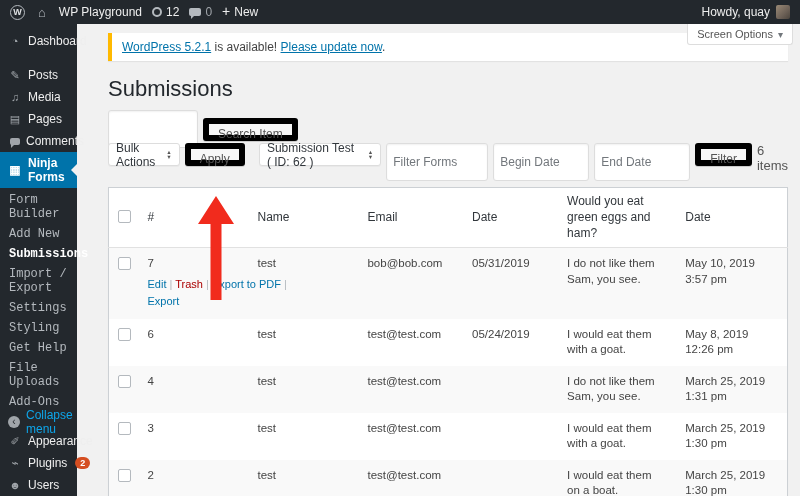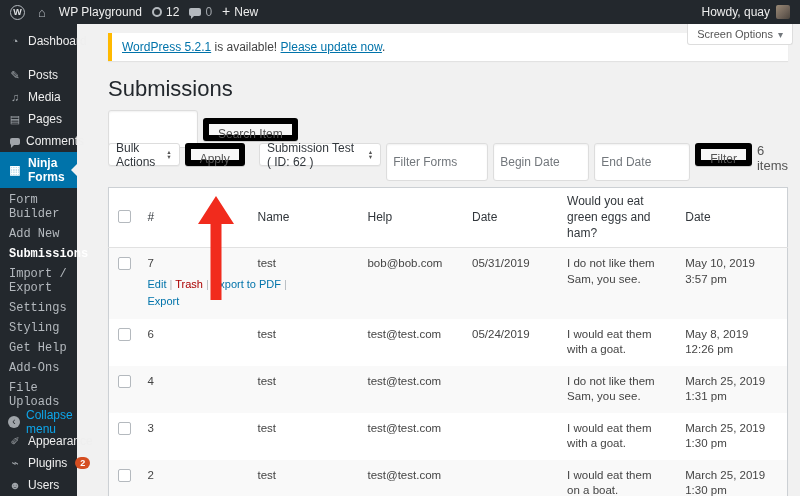--- a/index.html
+++ b/index.html
@@ -176,22 +176,22 @@
         <span class="mi-label">Ninja Forms</span>
       </div>
       <div class="submenu">
         <div class="submenu-item">Form Builder</div>
         <div class="submenu-item">Add New</div>
         <div class="submenu-item current">Submissions</div>
         <div class="submenu-item">Import / Export</div>
         <div class="submenu-item">Settings</div>
         <div class="submenu-item">Styling</div>
         <div class="submenu-item">Get Help</div>
+        <div class="submenu-item">File Uploads</div>
         <div class="submenu-item">Add-Ons</div>
-        <div class="submenu-item">File Uploads</div>
       </div>
       <div class="menu-item gap">
         <span class="mi-icon icon-appearance"></span>
         <span class="mi-label">Appearance</span>
       </div>
       <div class="menu-item">
         <span class="mi-icon icon-plugins"></span>
         <span class="mi-label">Plugins</span>
         <span class="badge">2</span>
       </div>
@@ -260,21 +260,21 @@
       <col style="width:15.4%">
         <col style="width:14%">
         <col style="width:17.4%">
         <col>
     </colgroup>
     <thead>
       <tr>
         <th class="check-col"><span class="checkbox"></span></th>
         <th>#</th>
         <th>Name</th>
-        <th>Help</th>
+        <th>Email</th>
         <th>Date</th>
         <th>Would you eat green eggs and ham?</th>
         <th>Date</th>
       </tr>
     </thead>
     <tbody>
         <tr class="alt">
           <td class="check-col"><span class="checkbox"></span></td>
           <td>
             <div>7</div>

